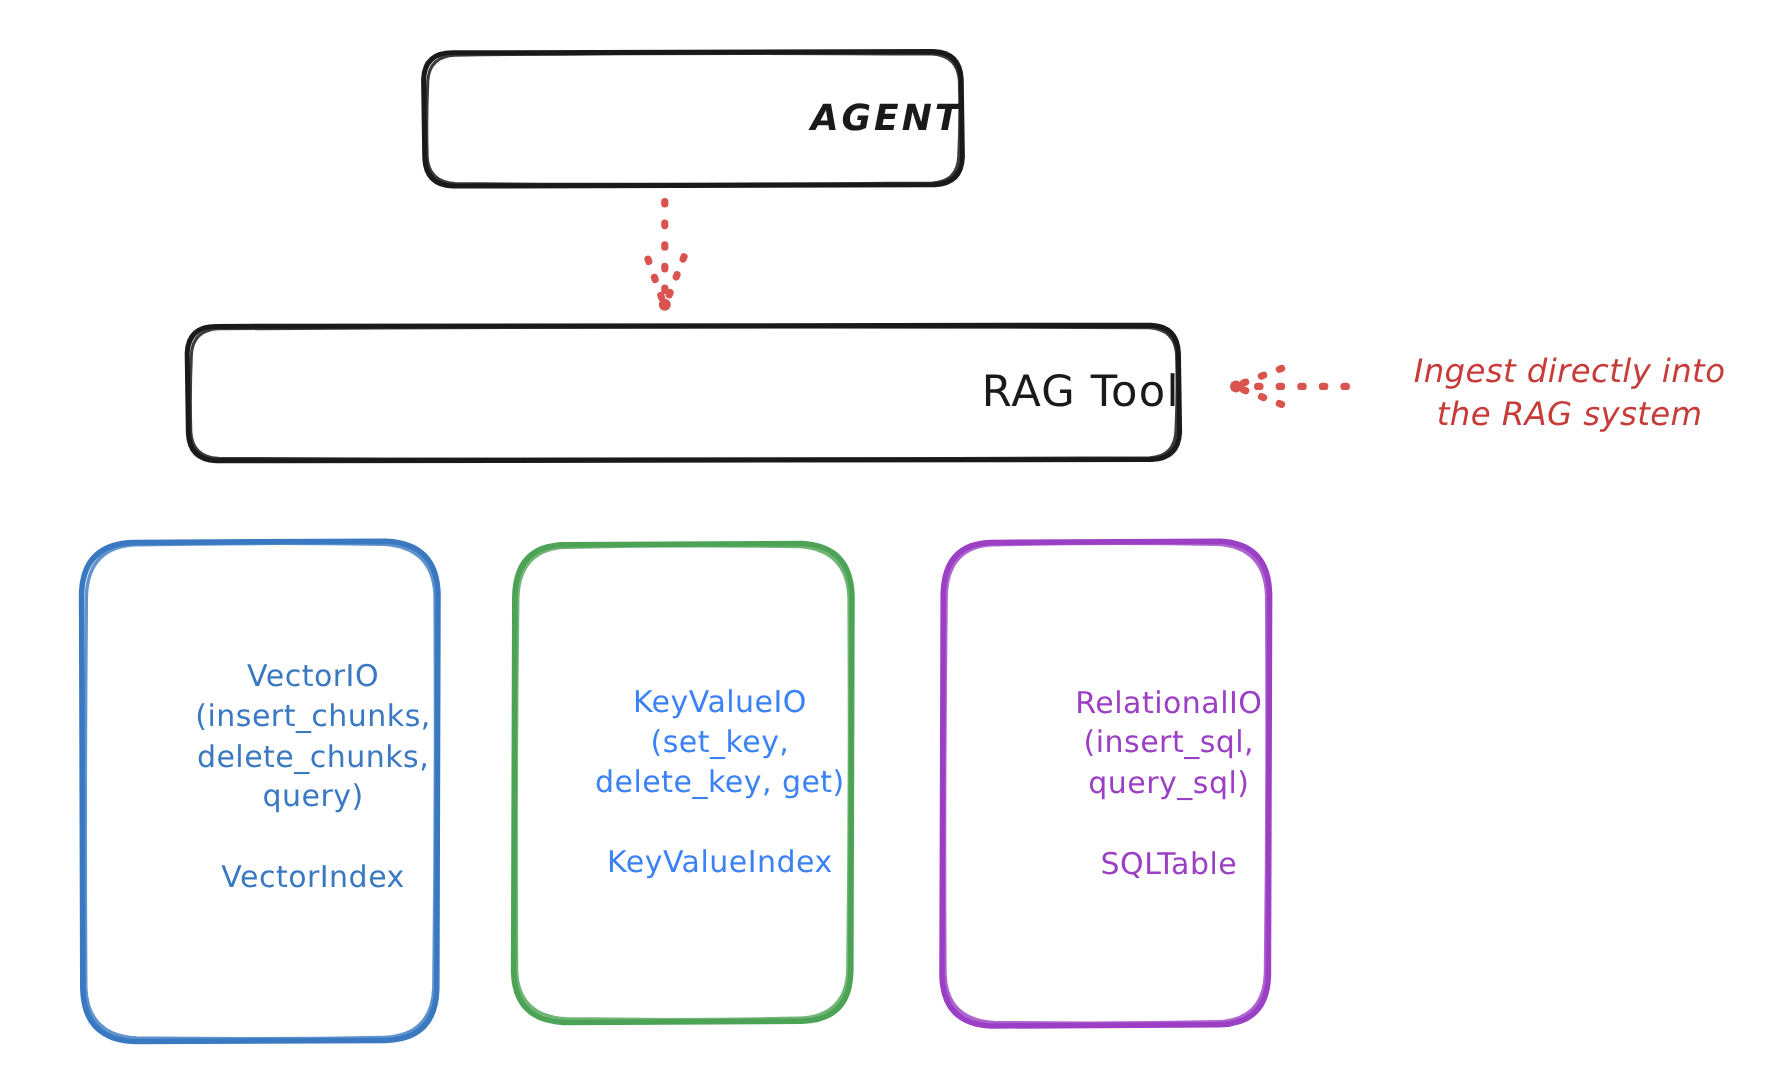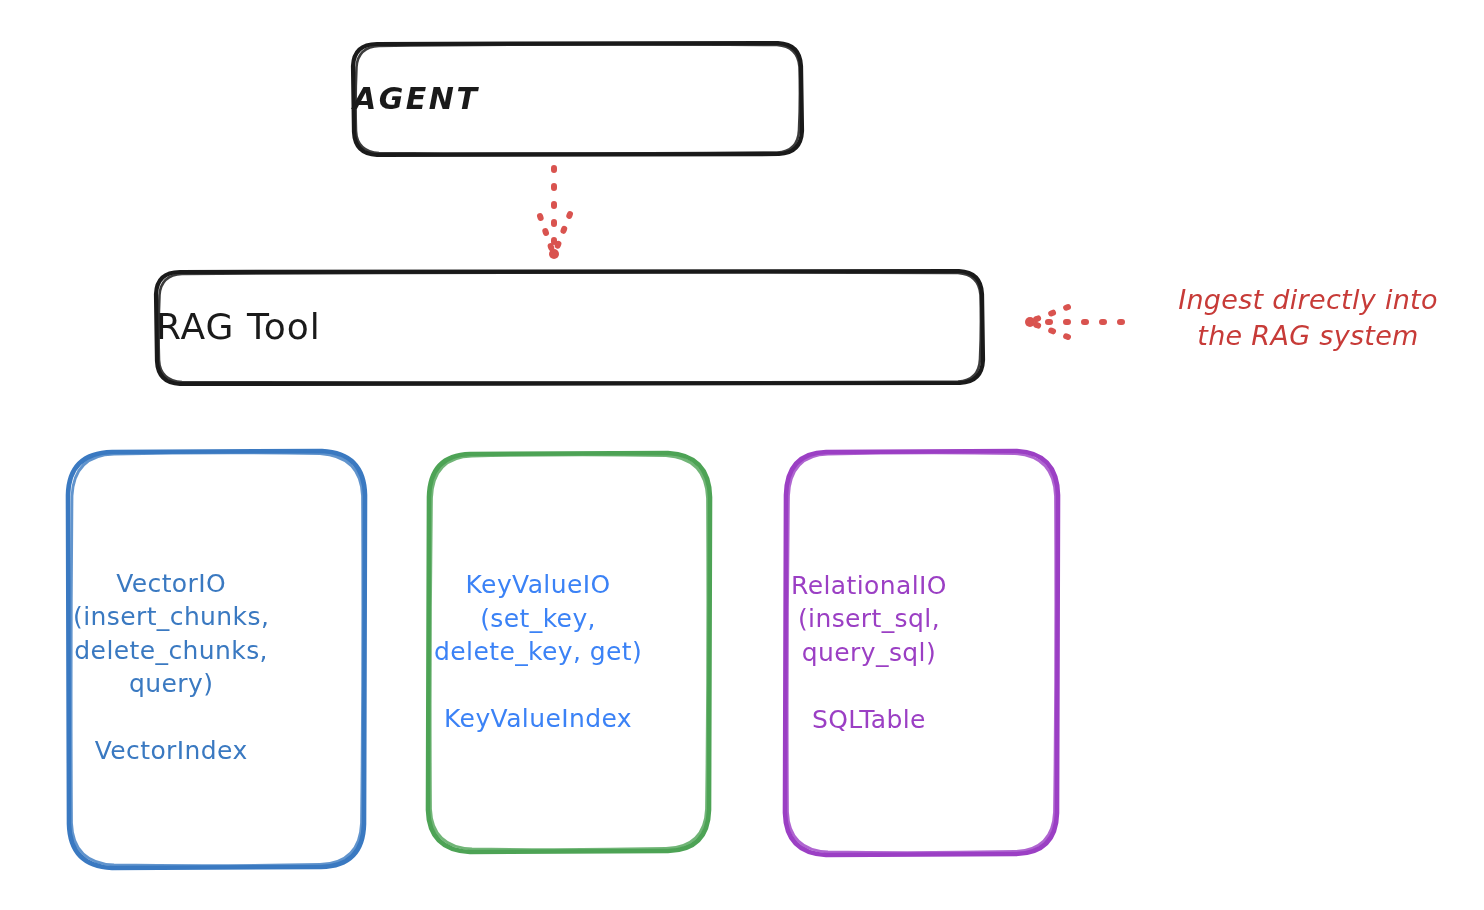--- a/index.html
+++ b/index.html
@@ -19,21 +19,21 @@
     position: absolute;
     left: 0; top: 0;
     width: 1484px;
     height: 910px;
   }
   .node {
     position: absolute;
     box-sizing: border-box;
     display: flex;
     align-items: center;
-    justify-content: flex-start;
+    justify-content: flex-end;
     text-align: center;
     background: transparent;
   }
   .node-label {
     white-space: pre-line;
     line-height: 1.30;
     letter-spacing: 0.4px;
   }
 
   
@@ -62,21 +62,21 @@
   #ragtool-node .node-label {
     font-size: 36px;
     font-weight: 400;
     color: #1a1a1a;
     letter-spacing: 1px;
   }
 
   
   #vectorio-node {
     left: 67px;
-    top: 458px;
+    top: 438px;
     width: 298px;
     height: 418px;
   }
   #keyvalueio-node {
     left: 428px;
     top: 452px;
     width: 282px;
     height: 400px;
   }
   #relationalio-node {
@@ -94,21 +94,21 @@
     padding: 0 6px;
   }
   #vectorio-node .node-label { color: #3a79c1; }
   #keyvalueio-node .node-label { color: #3b82f6; }
   #relationalio-node .node-label { color: #9b3fc4; }
 
   
   #ingest-annotation {
     position: absolute;
     left: 1148px;
-    top: 282px;
+    top: 292px;
     width: 320px;
     color: #c73b38;
     font-size: 27px;
     font-style: italic;
     line-height: 1.34;
     text-align: center;
     white-space: pre-line;
     letter-spacing: 0.3px;
   }
 </style>

